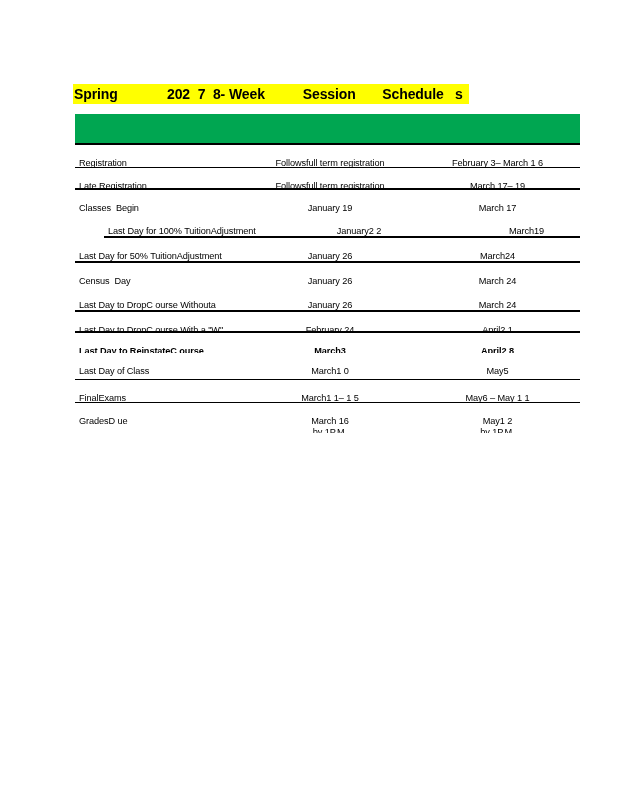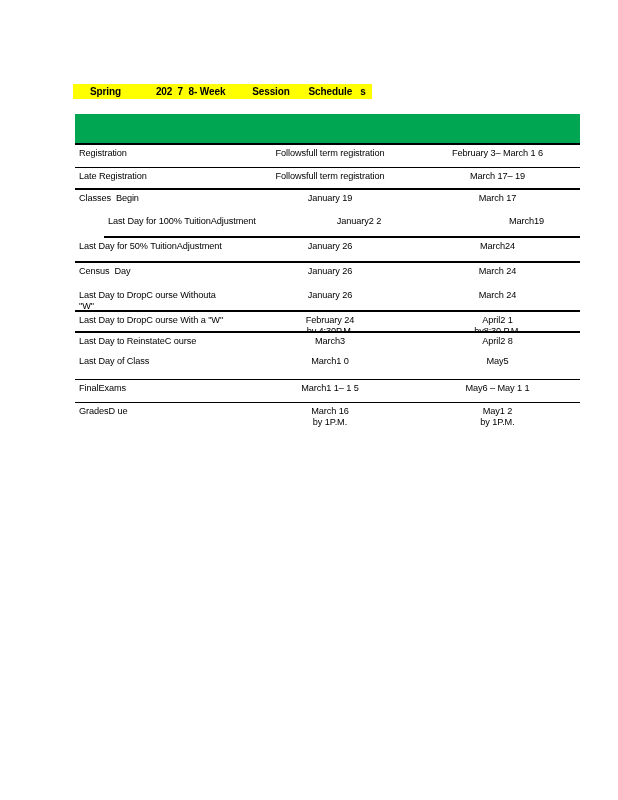--- a/index.html
+++ b/index.html
@@ -10,24 +10,24 @@
     background: #ffffff;
     font-family: "Liberation Sans", "DejaVu Sans", sans-serif;
     color: #000;
     overflow: hidden;
   }
   .doc-title {
     position: absolute;
     left: 73px;
     top: 84px;
     background: #FFFF00;
-    font-size: 10px;
+    font-size: 14px;
     font-weight: bold;
     letter-spacing: -0.1px;
-    padding: 2px 6px 2px 17px;
+    padding: 2px 6px 2px 1px;
     white-space: pre;
     color: #000;
   }
   .sched-table {
     position: absolute;
     left: 75px;
     top: 114px;
     width: 505px;
   }
   .thead {
@@ -52,21 +52,21 @@
   .row {
     display: grid;
     grid-template-columns: 170px 170px 165px;
     font-size: 9.2px;
     letter-spacing: -0.1px;
     line-height: 10.5px;
   }
   .row.b1 { border-bottom: 1px solid #000; }
   .row.b2 { border-bottom: 2px solid #000; }
   .cell {
-    padding-top: 3px;
+    padding-top: 13px;
     white-space: pre-wrap;
     overflow: hidden;
   }
   .c1 { text-align: left; padding-left: 4px; padding-right: 2px; }
   .c2, .c3 { text-align: center; }
 </style>
 </head>
 <body>
 
 <div class="page">
@@ -126,21 +126,21 @@
           <div class="cell c2">January 26</div>
           <div class="cell c3">March 24</div>
         </div>
         <div class="row b2" style="height: 19px;">
           <div class="cell c1">Last Day to DropC ourse With a "W"</div>
           <div class="cell c2">February 24
 by 4:30P.M.</div>
           <div class="cell c3">April2 1
 by8:30 P.M.</div>
         </div>
-        <div class="row " style="height: 20px;">
+        <div class="row " style="height: 20px; font-weight: bold;">
           <div class="cell c1">Last Day to ReinstateC ourse</div>
           <div class="cell c2">March3</div>
           <div class="cell c3">April2 8</div>
         </div>
         <div class="row b1" style="height: 26px;">
           <div class="cell c1">Last Day of Class</div>
           <div class="cell c2">March1 0</div>
           <div class="cell c3">May5</div>
         </div>
         <div class="row b1" style="height: 22px;">

